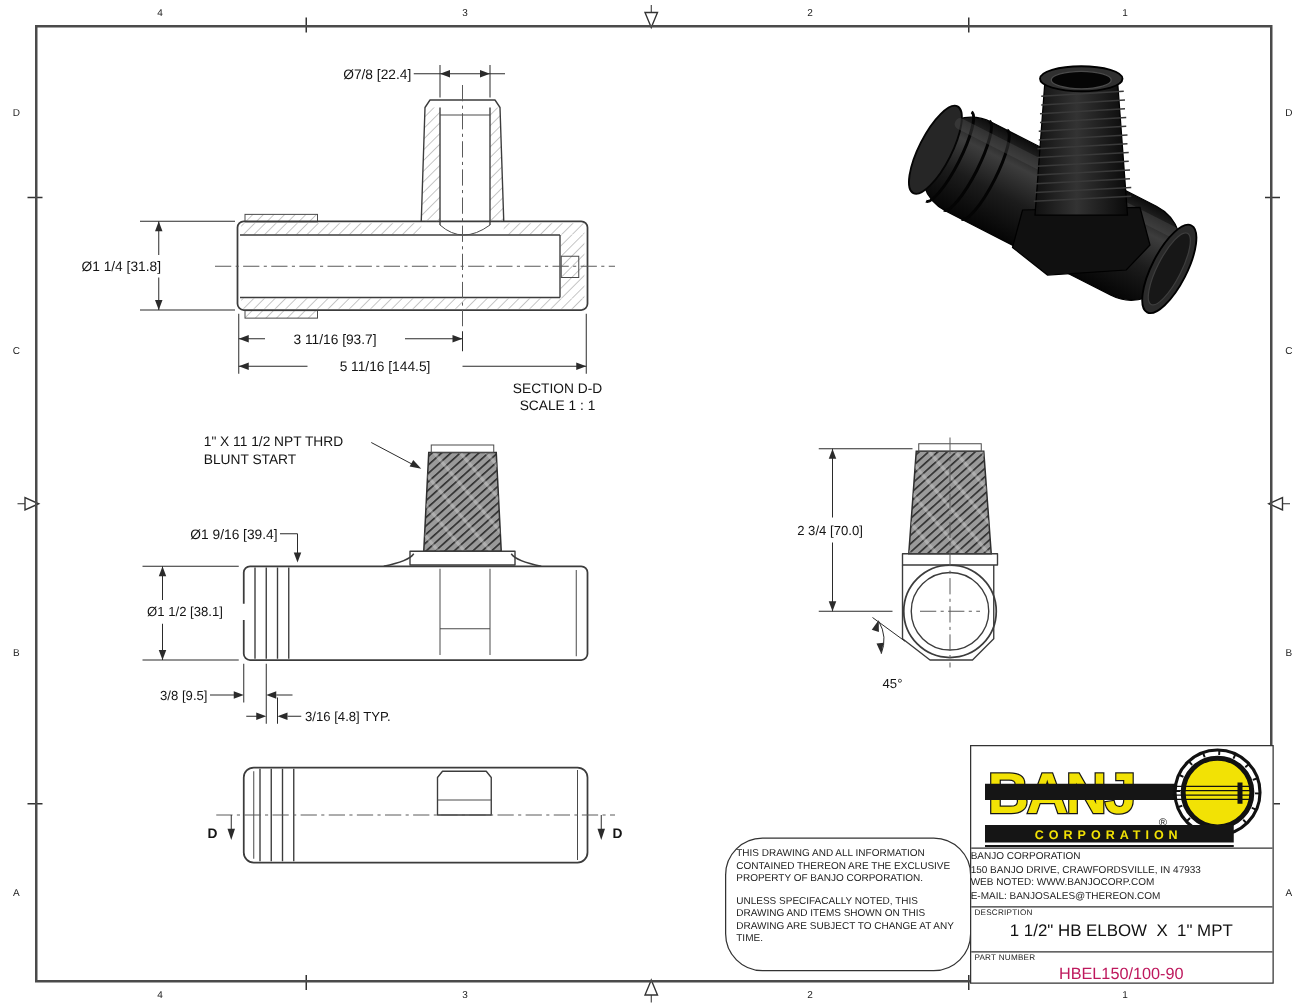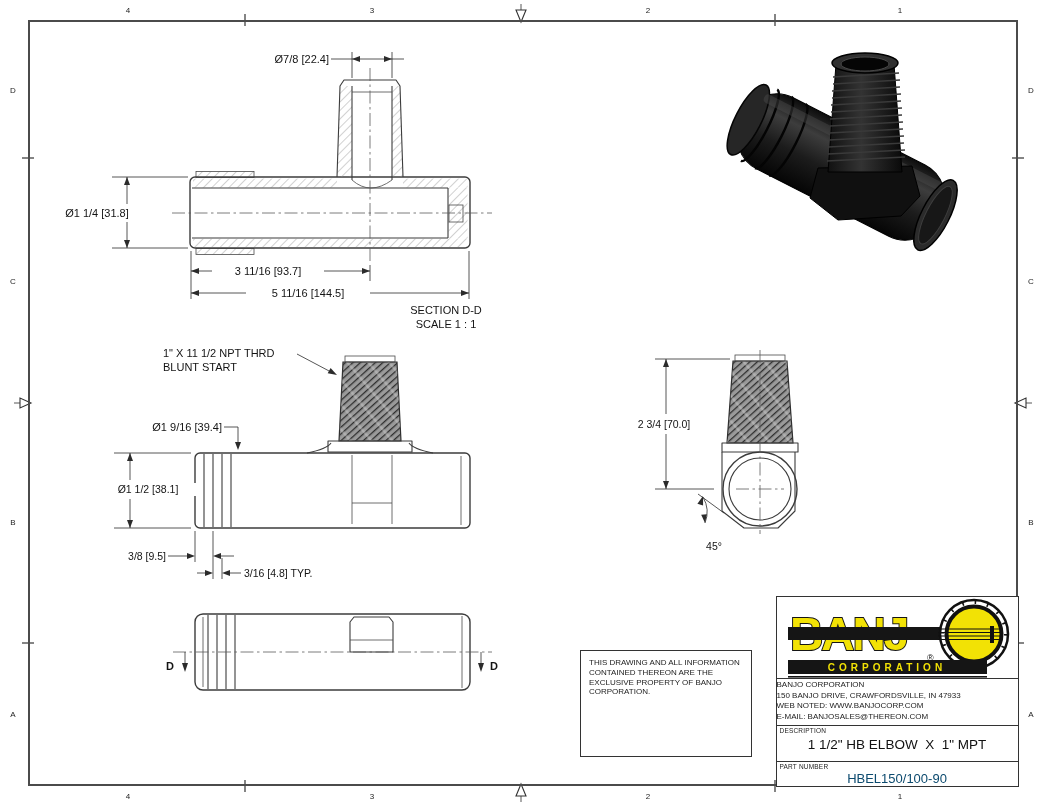--- a/index.html
+++ b/index.html
@@ -18,32 +18,32 @@
   .dimtxt{font-size:11px;}
   .dimtxt-s{font-size:10.5px;}
   .wbg{fill:#fff;}
   .dlab{font-size:11px;font-weight:bold;}
 
   .border-frame{position:absolute;left:28px;top:20px;width:990px;height:766px;
                 border:2px solid #4b4b4b;box-sizing:border-box;}
   .zl{position:absolute;font-size:8px;color:#222;transform:translate(-50%,-50%);}
 
   .tb{position:absolute;border:1.5px solid #333;background:#fff;box-sizing:border-box;color:#1c1c1c;}
-  #disclaimer{left:580px;top:650px;width:172px;height:107px;padding:7px 6px 0 8px;
-              font-size:8px;line-height:9.8px;}
+  #disclaimer{left:580px;top:670px;width:197px;height:107px;padding:7px 6px 0 8px;
+              font-size:8px;line-height:9.8px;border-radius:30px;}
   #disclaimer p{margin:0 0 9px 0;}
   #titleblock{left:775.5px;top:596px;width:243px;height:191px;display:flex;flex-direction:column;}
   .tb-cell{border-top:1.5px solid #333;box-sizing:border-box;}
   #logo-cell{height:83px;display:flex;align-items:center;justify-content:center;border-top:none;}
   #address-cell{height:47px;font-size:8px;line-height:10.4px;padding-top:1px;}
   #desc-cell{height:37px;}
   #part-cell{flex:1;}
   .cell-label{font-size:6.5px;color:#222;padding:1px 0 0 3px;letter-spacing:.2px;}
   #desc-value{text-align:center;font-size:13.5px;white-space:pre;margin-top:3px;color:#111;}
-  #part-value{text-align:center;font-size:13px;margin-top:1px;color:#0c4a6e;}
+  #part-value{text-align:center;font-size:13px;margin-top:1px;color:#be185d;}
 </style>
 </head>
 <body>
 
 <div id="stage">
 
   <svg id="lineart" width="1046" height="806" viewBox="0 0 1046 806">
     <defs>
       <pattern id="hatch" width="6" height="6" patternUnits="userSpaceOnUse" patternTransform="rotate(45)">
         <line x1="0" y1="0" x2="0" y2="6" stroke="#8d8d8d" stroke-width="0.8"></line>
@@ -323,20 +323,21 @@
   <div class="zl" style="left:13px;top:281px">C</div>
   <div class="zl" style="left:13px;top:522px">B</div>
   <div class="zl" style="left:13px;top:714px">A</div>
   <div class="zl" style="left:1031px;top:90px">D</div>
   <div class="zl" style="left:1031px;top:281px">C</div>
   <div class="zl" style="left:1031px;top:522px">B</div>
   <div class="zl" style="left:1031px;top:714px">A</div>
 
   <div class="tb" id="disclaimer">
     <p>THIS DRAWING AND ALL INFORMATION CONTAINED THEREON ARE THE EXCLUSIVE PROPERTY OF BANJO CORPORATION.</p>
+    <p>UNLESS SPECIFACALLY NOTED, THIS DRAWING AND ITEMS SHOWN ON THIS DRAWING ARE SUBJECT TO CHANGE AT ANY TIME.</p>
   </div>
 
   <div class="tb" id="titleblock">
     <div class="tb-cell" id="logo-cell">
       <svg width="239" height="80" viewBox="0 0 239 80">
         <text x="12" y="52" style="font:bold 46px 'Liberation Sans',sans-serif;letter-spacing:-2px;
               fill:#f2e205;stroke:#151515;stroke-width:2px;paint-order:stroke fill;">BANJ</text>
         <rect x="10" y="29" width="198" height="13" fill="#151515"></rect>
         <circle cx="196" cy="36" r="34" fill="#fff" stroke="#111" stroke-width="2.5"></circle>
         <circle cx="196" cy="36" r="32" fill="none" stroke="#111" stroke-width="4" stroke-dasharray="1.6 11"></circle>

